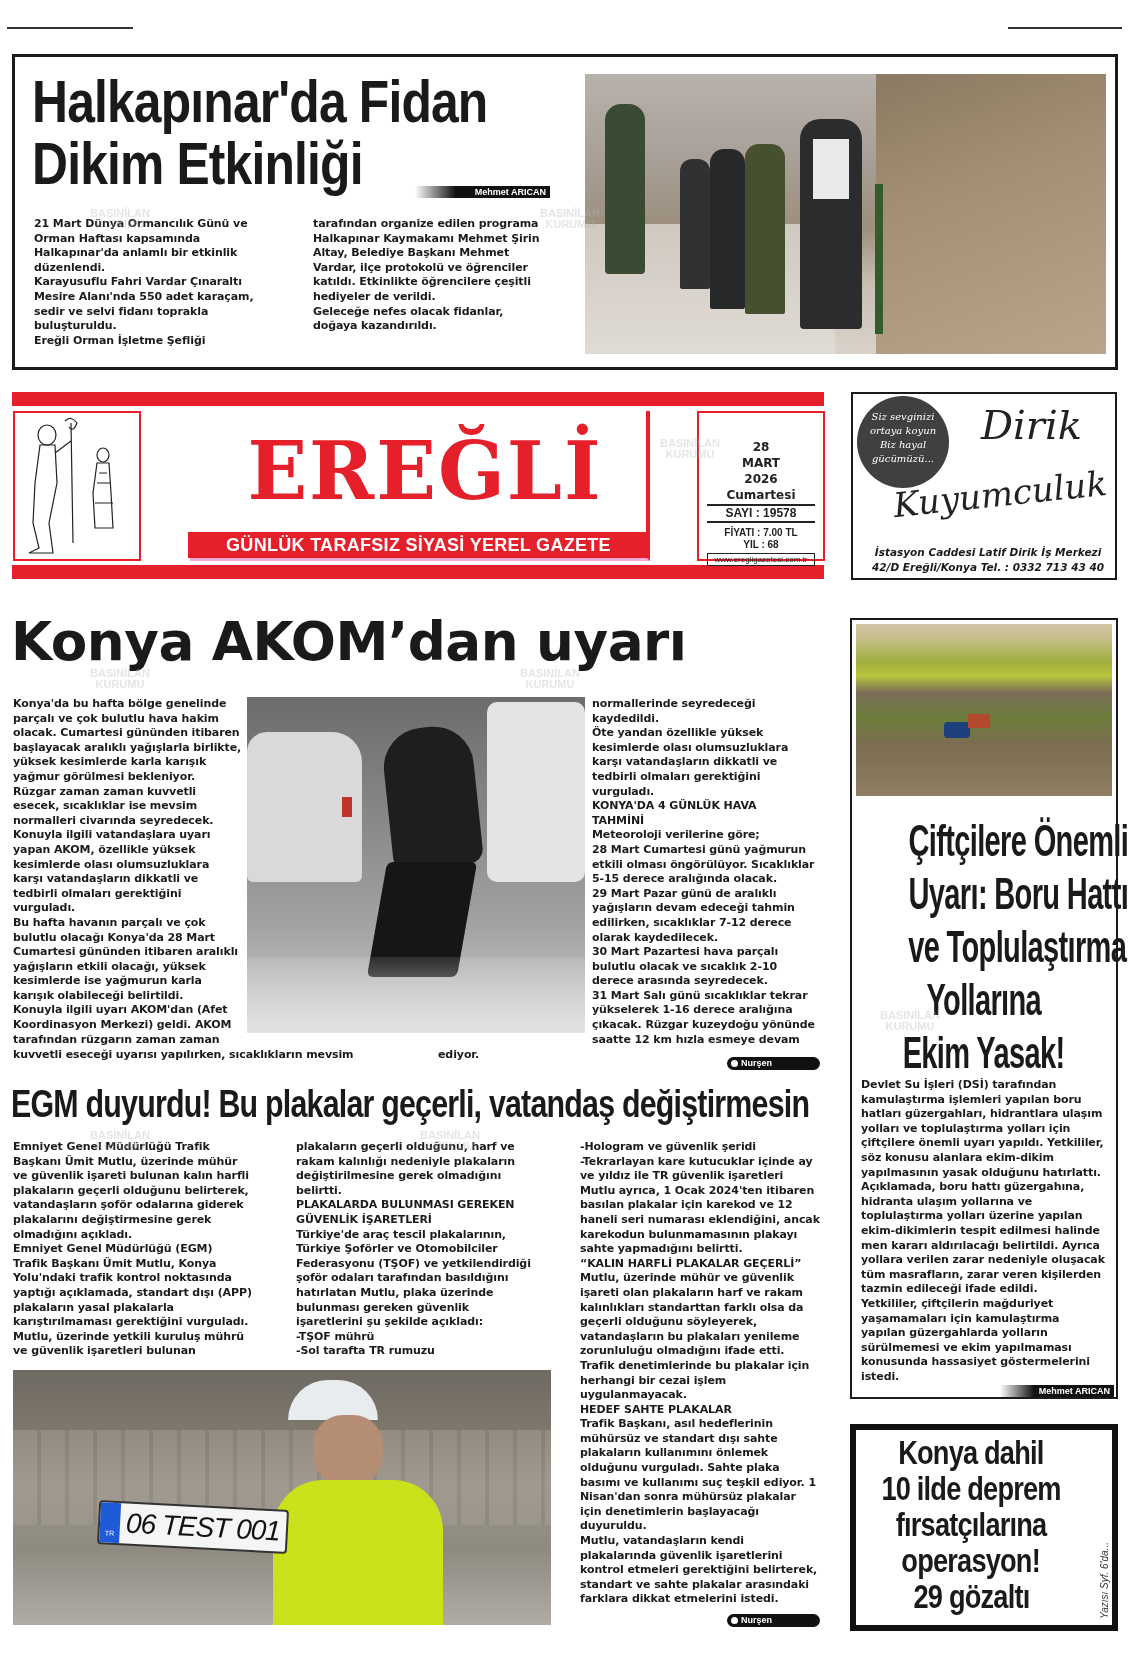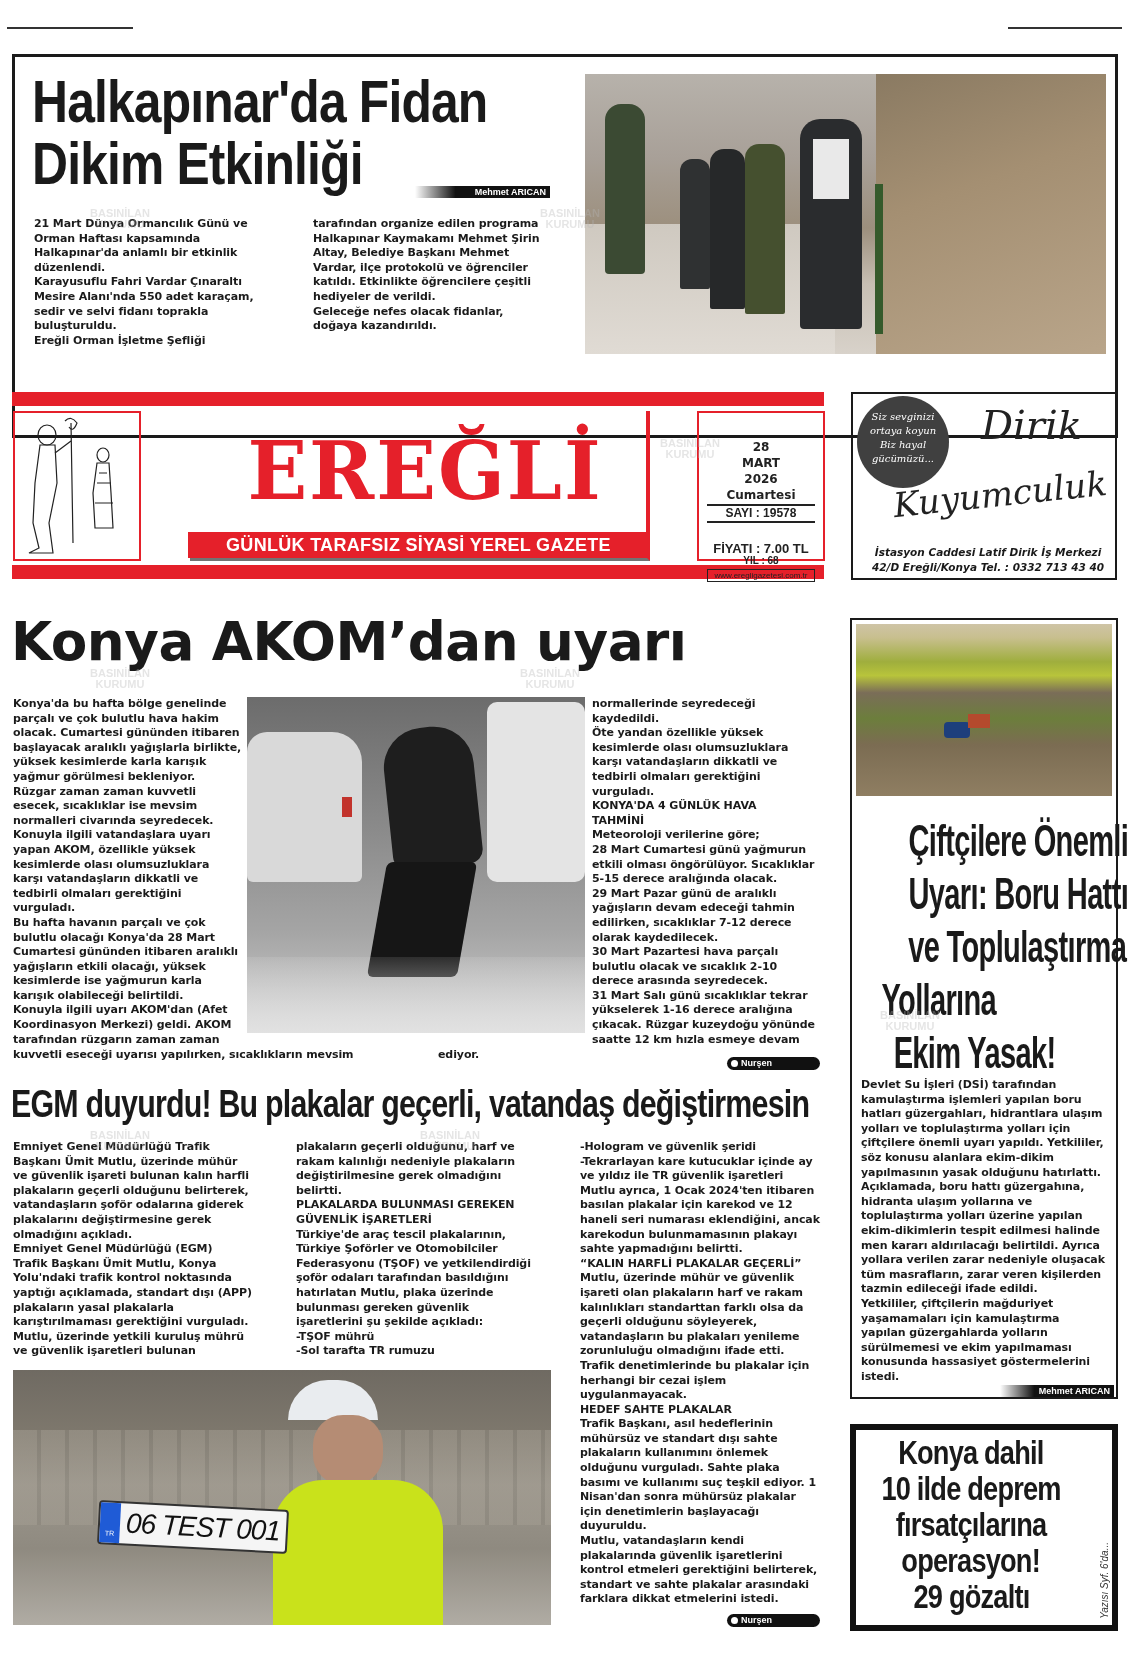--- a/index.html
+++ b/index.html
@@ -15,21 +15,21 @@
   .photo { position: absolute; overflow: hidden; }
   .box { position: absolute; border: 3px solid #1a1a1a; }
   .wm { position: absolute; font-family: Liberation Sans, sans-serif; font-weight: bold; font-size: 11px; color: rgba(180,180,180,0.35); text-align: center; line-height: 11px; pointer-events: none; }
 </style>
 </head>
 <body>
 
 <div class="topline" style="left:7px;width:126px;"></div>
 <div class="topline" style="left:1008px;width:114px;"></div>
 
-<section class="box" style="left:12px;top:54px;width:1106px;height:384px;">
+<section class="box" style="left:12px;top:54px;width:1106px;height:316px;">
   <div class="abs" style="left:17px;top:14px;">
     <div class="cond" style="font-size:60px;line-height:62px;transform:scaleX(0.83);">Halkapınar'da Fidan</div><br>
     <div class="cond" style="font-size:60px;line-height:62px;transform:scaleX(0.83);">Dikim Etkinliği</div>
   </div>
   <div class="byline" style="left:400px;top:129px;width:135px;">Mehmet ARICAN</div>
   <div class="bodytext abs" style="left:19px;top:160px;width:260px;">21 Mart Dünya Ormancılık Günü ve
 Orman Haftası kapsamında
 Halkapınar'da anlamlı bir etkinlik
 düzenlendi.
 Karayusuflu Fahri Vardar Çınaraltı
@@ -66,35 +66,35 @@
       <ellipse cx="32" cy="22" rx="9" ry="10"></ellipse>
       <path d="M25 32 L20 70 L18 110 L24 135 L14 140 L38 140 L34 110 L42 70 L40 32 Z"></path>
       <path d="M40 40 L56 28 M56 10 L58 130"></path>
       <path d="M50 8 Q56 2 62 10 Q58 20 54 14"></path>
       <ellipse cx="88" cy="42" rx="6" ry="7"></ellipse>
       <path d="M82 50 L78 80 L80 115 L98 115 L96 80 L94 50 Z"></path>
       <path d="M84 60 L92 60 M82 70 L96 70 M80 90 L98 90"></path>
     </g>
   </svg>
 </div>
-<div class="abs" style="left:190px;top:411px;width:460px;height:150px;border-right:4px solid #e5202a;border-bottom:4px solid #737373;">
+<div class="abs" style="left:190px;top:411px;width:460px;height:150px;border-right:4px solid #e5202a;border-bottom:4px solid #f9a8d4;">
   <div style="position:absolute;left:30px;top:18px;width:410px;text-align:center;font-family:'DejaVu Serif',serif;font-weight:bold;font-size:80px;line-height:84px;color:#e5202a;letter-spacing:2px;transform:scaleX(0.98);">EREĞLİ</div>
 </div>
 <div class="abs" style="left:188px;top:532px;width:461px;height:26px;background:#e5202a;">
   <div style="text-align:center;color:#fff;font-family:'Liberation Sans',sans-serif;font-weight:bold;font-size:18px;line-height:26px;letter-spacing:0.3px;">GÜNLÜK TARAFSIZ SİYASİ YEREL GAZETE</div>
 </div>
 <div class="abs" style="left:12px;top:565px;width:812px;height:14px;background:#e5202a;"></div>
 
 <div class="abs" style="left:697px;top:411px;width:128px;height:150px;border:2px solid #e5202a;text-align:center;font-family:'DejaVu Sans',sans-serif;font-weight:bold;color:#222;">
   <div style="font-size:12px;line-height:16px;margin-top:26px;">28</div>
   <div style="font-size:12px;line-height:16px;">MART</div>
   <div style="font-size:12px;line-height:16px;">2026</div>
   <div style="font-size:12px;line-height:17px;border-bottom:2px solid #222;margin:0 8px;">Cumartesi</div>
   <div style="font-family:'Liberation Sans',sans-serif;font-size:12px;line-height:15px;border-bottom:2px solid #222;margin:0 8px;">SAYI : 19578</div>
-  <div style="font-family:'Liberation Sans',sans-serif;font-size:13px;line-height:12px;margin-top:20px;">FİYATI : 7.00 TL</div>
+  <div style="font-family:'Liberation Sans',sans-serif;font-size:10px;line-height:12px;margin-top:4px;">FİYATI : 7.00 TL</div>
   <div style="font-family:'Liberation Sans',sans-serif;font-size:10px;line-height:11px;">YIL : 68</div>
   <div style="font-family:'Liberation Sans',sans-serif;font-weight:normal;font-size:8px;line-height:11px;border:1px solid #222;margin:3px 8px 0;">www.eregligazetesi.com.tr</div>
 </div>
 
 <div class="box" style="left:851px;top:392px;width:266px;height:188px;border-width:2px;">
   <div style="position:absolute;left:4px;top:2px;width:92px;height:92px;border-radius:50%;background:#404040;color:#fff;font-family:'DejaVu Serif',serif;font-style:italic;font-size:10px;line-height:14px;text-align:center;padding-top:14px;white-space:pre-line;">Siz sevginizi
 ortaya koyun
 Biz hayal
 gücümüzü...</div>
   <div style="position:absolute;left:128px;top:8px;font-family:'DejaVu Serif',serif;font-style:italic;font-size:40px;color:#222;">Dirik</div>
@@ -239,21 +239,21 @@
     <span style="font-family:'Liberation Sans',sans-serif;font-style:italic;font-size:28px;color:#111;padding-left:6px;letter-spacing:-1px;white-space:nowrap;">06 TEST 001</span>
   </div>
 </div>
 <div class="byline2" style="left:727px;top:1614px;width:93px;">Nurşen Özütaştan</div>
 
 <section class="box" style="left:850px;top:618px;width:268px;height:781px;border-width:2px;">
   <div class="photo" style="left:4px;top:4px;width:256px;height:172px;background:linear-gradient(180deg,#cfc4a6 0%,#c8bf8e 8%,#9fae3d 22%,#b8c43b 30%,#7a6d58 40%,#6c7e3c 55%,#7b6c52 70%,#8f7e62 100%);">
     <div class="abs" style="left:88px;top:98px;width:26px;height:16px;background:#1d3f7c;border-radius:4px;"></div>
     <div class="abs" style="left:112px;top:90px;width:22px;height:14px;background:#b44a2d;"></div>
   </div>
-  <div style="position:absolute;left:0;top:194px;width:264px;text-align:left;">
+  <div style="position:absolute;left:0;top:194px;width:264px;text-align:center;">
     <div class="cond" style="font-size:44px;line-height:53px;transform:scaleX(0.66);transform-origin:center top;">Çiftçilere Önemli</div><br>
     <div class="cond" style="font-size:44px;line-height:53px;transform:scaleX(0.66);transform-origin:center top;">Uyarı: Boru Hattı</div><br>
     <div class="cond" style="font-size:44px;line-height:53px;transform:scaleX(0.66);transform-origin:center top;">ve Toplulaştırma</div><br>
     <div class="cond" style="font-size:44px;line-height:53px;transform:scaleX(0.66);transform-origin:center top;">Yollarına</div><br>
     <div class="cond" style="font-size:44px;line-height:53px;transform:scaleX(0.66);transform-origin:center top;">Ekim Yasak!</div>
   </div>
   <div class="bodytext abs" style="left:9px;top:458px;width:258px;font-size:11px;">Devlet Su İşleri (DSİ) tarafından
 kamulaştırma işlemleri yapılan boru
 hatları güzergahları, hidrantlara ulaşım
 yolları ve toplulaştırma yolları için

